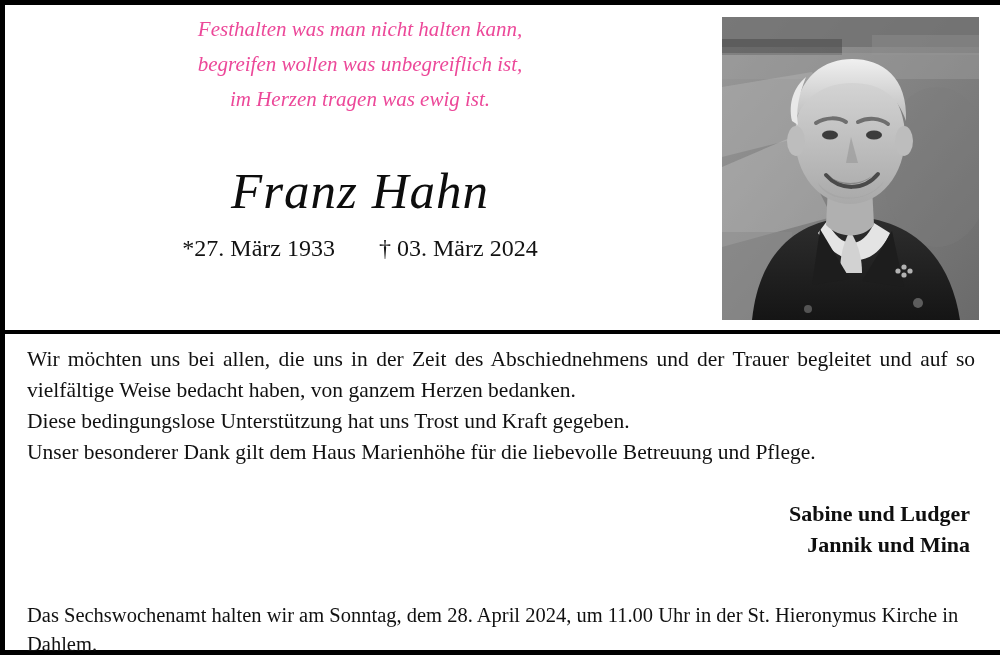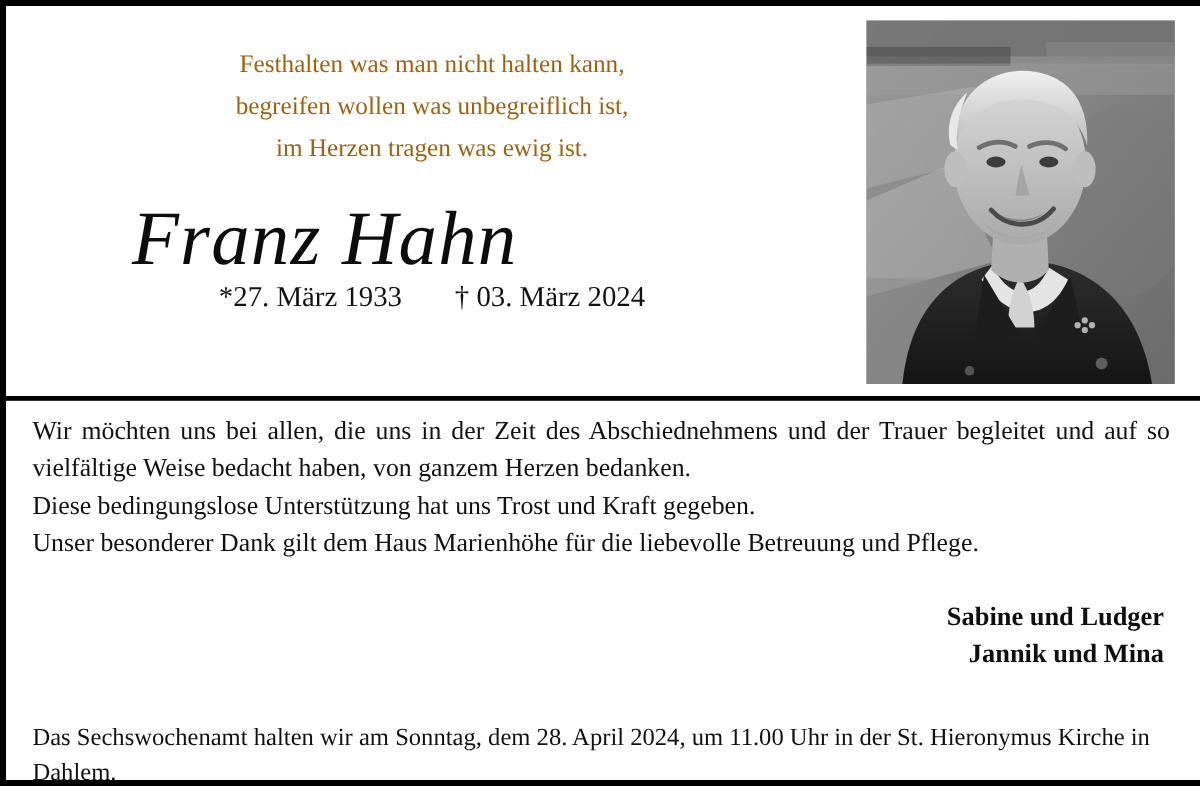--- a/index.html
+++ b/index.html
@@ -39,38 +39,40 @@
     bottom: 0;
     width: 1000px;
     height: 5px;
     background: #000000;
   }
 
   
   .verse {
     position: absolute;
     left: 120px;
-    top: 36px;
+    top: 12px;
     width: 480px;
     text-align: center;
+    font-style: italic;
     font-size: 21px;
     line-height: 35px;
-    color: #a16207;
+    color: #ec4899;
   }
   .verse div {
     white-space: nowrap;
   }
 
   
   .name {
     position: absolute;
     left: 110px;
     top: 162px;
     width: 500px;
-    font-size: 64px;
+    text-align: center;
+    font-size: 51px;
     font-style: italic;
     letter-spacing: 1px;
     color: #0d0d0d;
   }
   .dates {
     position: absolute;
     left: 110px;
     top: 235px;
     width: 500px;
     text-align: center;

